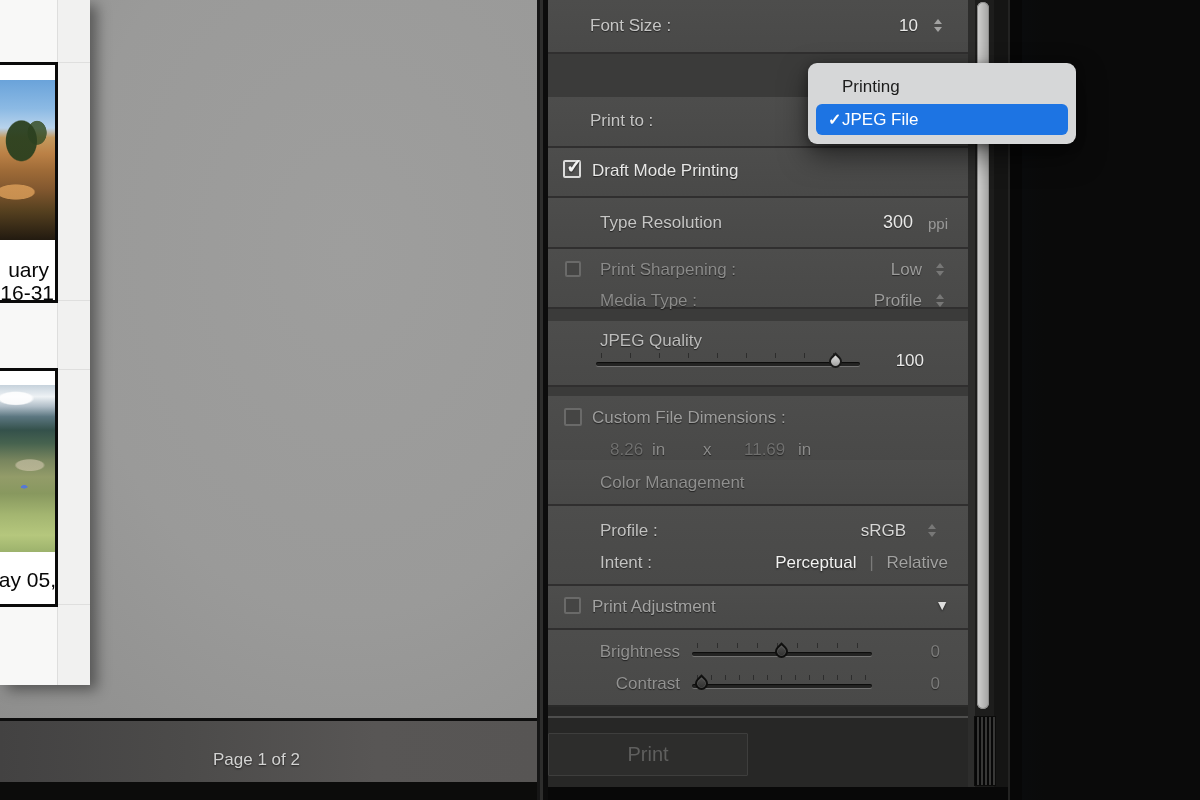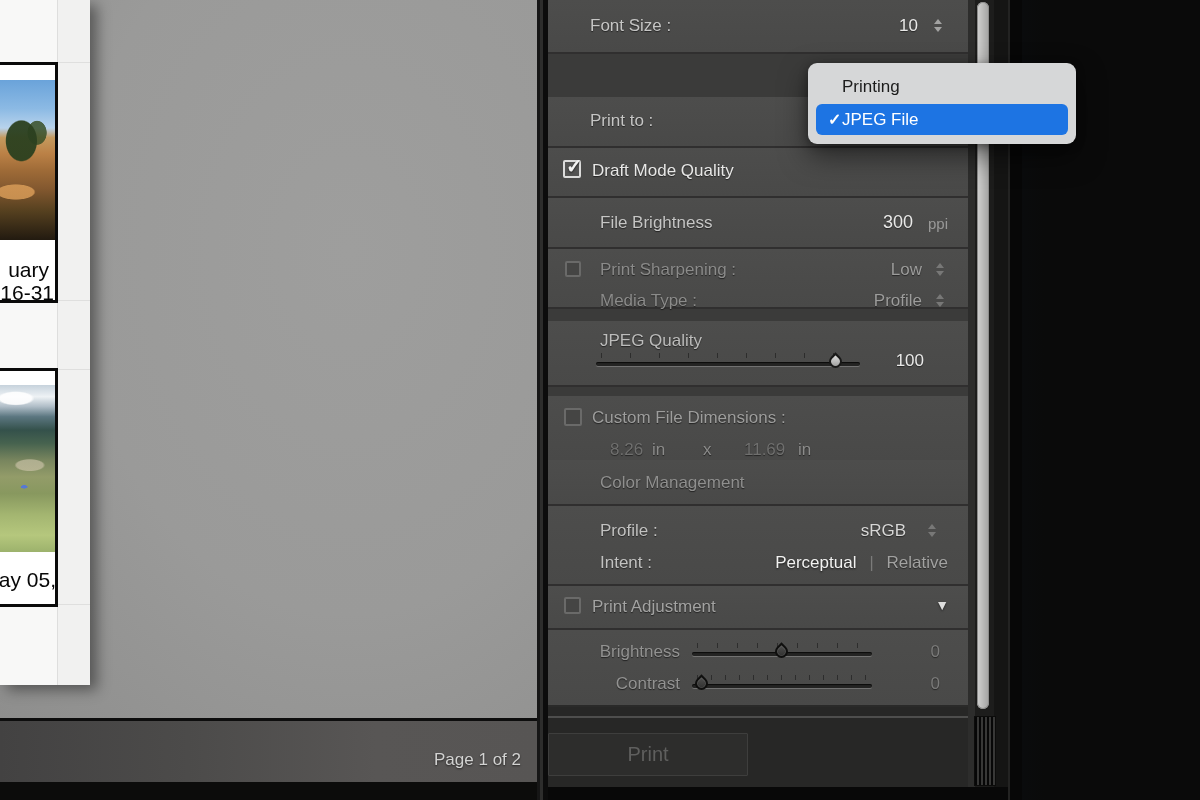--- a/index.html
+++ b/index.html
@@ -59,21 +59,21 @@
       radial-gradient(ellipse 26px 10px at 30% 8%, rgba(255,255,255,0.9) 0 60%, rgba(255,255,255,0) 72%),
       linear-gradient(180deg,#c6d2dc 0%, #eef2f5 7%, #aebcc6 13%, #5b7680 19%, #34514b 27%,
         #47634f 35%, #78855e 45%, #939c69 55%, #88985f 65%, #a4b671 78%, #b5c77d 90%, #9cb26c 100%);
   }
   .caption{ position:absolute; color:#070707; font-size:21px; line-height:23px; white-space:nowrap; }
   
   .toolbar{
     position:absolute; left:0; top:718px; width:537px; height:80px;
     border-top:3px solid #0d0d0d;
     background:linear-gradient(90deg,#434242 0%, #4c4b4a 35%, #585655 70%, #575554 100%);
-    display:flex; align-items:center; justify-content:flex-end; padding-right:16px;
+    display:flex; align-items:center; justify-content:center; padding-right:24px;
   }
   .page-indicator{ color:#d3d3d2; font-size:17px; text-shadow:0 1px 2px rgba(0,0,0,0.6); }
   .strip-black-left{ position:absolute; left:0; top:782px; width:537px; height:18px; background:#0c0c0b; }
   
   .divider{
     position:absolute; left:537px; top:0; width:11px; height:800px;
     background:linear-gradient(90deg,#161616 0 3px, #2d2d2c 3px 6px, #0c0c0c 6px 11px);
   }
   
   .panel{ position:absolute; left:548px; top:0; width:420px; height:716px; background:#3b3b3a; }
@@ -191,25 +191,25 @@
     </div>
 
     <div class="row" style="top:97px; height:51px;">
       <span class="lbl" style="left:42px; top:14px;">Print to :</span>
     </div>
 
     <div class="row" style="top:148px; height:50px;">
       <span class="cb checked" style="left:15px; top:12px;">
         <span>✓</span>
       </span>
-      <span class="lbl bright" style="left:44px; top:13px;">Draft Mode Quality</span>
+      <span class="lbl bright" style="left:44px; top:13px;">Draft Mode Printing</span>
     </div>
 
     <div class="row" style="top:198px; height:51px;">
-      <span class="lbl" style="left:52px; top:15px;">File Brightness</span>
+      <span class="lbl" style="left:52px; top:15px;">Type Resolution</span>
       <span class="val" style="right:55px; top:14px; font-size:18px;">300</span>
       <span class="unit" style="right:20px; top:17px;">ppi</span>
     </div>
 
     <div class="row" style="top:249px; height:60px;">
       <span class="cb dis" style="left:17px; top:12px;"></span>
       <span class="lbl dim" style="left:52px; top:11px;">Print Sharpening :</span>
       <span class="val mid" style="right:46px; top:11px;">Low</span>
       <span class="stepper dim" style="right:24px; top:14px;">
           <i class="up"></i>

